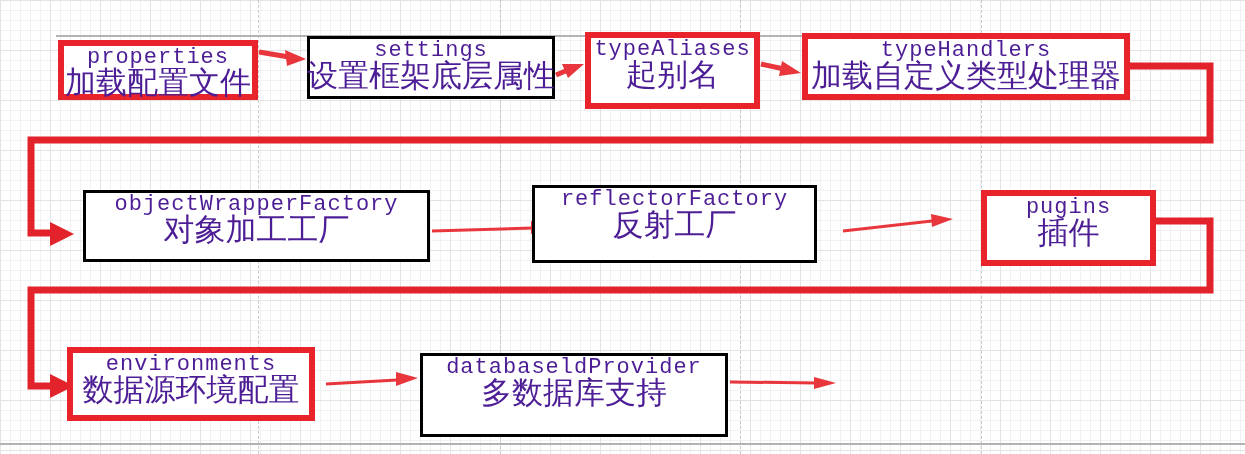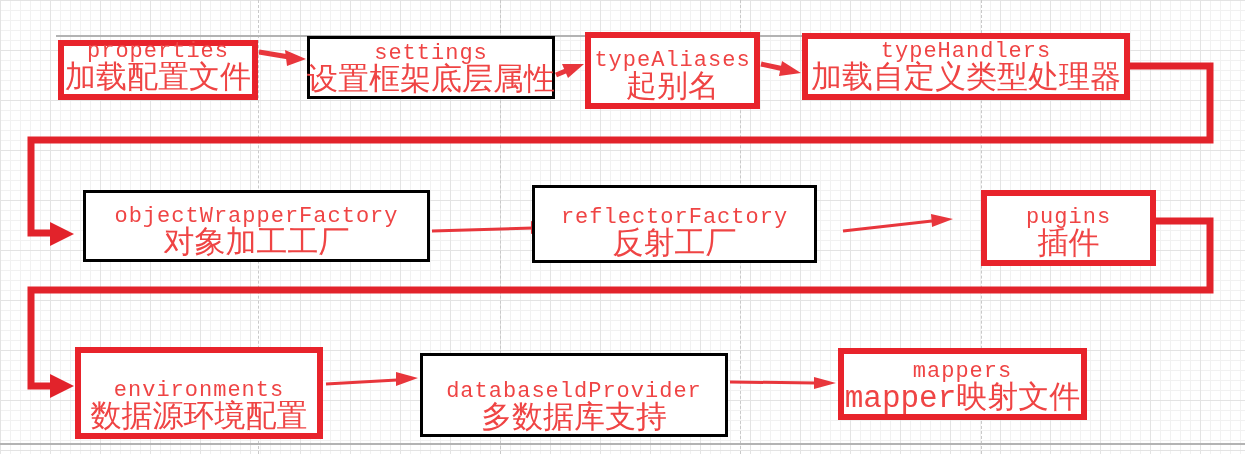--- a/index.html
+++ b/index.html
@@ -23,22 +23,22 @@
   .page-edge{
     position:absolute;height:2px;background:#b3b3b3;
   }
   .arrow-layer{
     position:absolute;left:0;top:0;width:1245px;height:454px;
     pointer-events:none;z-index:2;
   }
   .node{
     position:absolute;z-index:3;
     box-sizing:border-box;background:#ffffff;
-    display:flex;flex-direction:column;align-items:center;justify-content:flex-end;
-    text-align:center;color:#ef4444;
+    display:flex;flex-direction:column;align-items:center;justify-content:flex-start;
+    text-align:center;color:#4c1d95;
   }
   .node.red{border:6px solid #e8232b;}
   .node.black{border:3px solid #000000;}
   .node .title{font-size:22px;line-height:24px;white-space:nowrap;letter-spacing:1px;}
   .node .subtitle{font-size:31px;line-height:30px;white-space:nowrap;}
 </style>
 </head>
 <body>
 
 <div class="canvas">
@@ -115,26 +115,22 @@
   </div>
   <div class="node black" style="left:532px;top:185px;width:285px;height:78px">
     <div class="title">reflectorFactory</div>
     <div class="subtitle">反射工厂</div>
   </div>
   <div class="node red" style="left:981px;top:190px;width:175px;height:76px">
     <div class="title">pugins</div>
     <div class="subtitle">插件</div>
   </div>
 
-  <div class="node red" style="left:75px;top:347px;width:248px;height:92px">
+  <div class="node red" style="left:67px;top:347px;width:248px;height:74px">
     <div class="title">environments</div>
     <div class="subtitle">数据源环境配置</div>
   </div>
   <div class="node black" style="left:420px;top:353px;width:308px;height:84px">
     <div class="title">databaseldProvider</div>
     <div class="subtitle">多数据库支持</div>
   </div>
-  <div class="node red" style="left:838px;top:348px;width:249px;height:72px">
-    <div class="title">mappers</div>
-    <div class="subtitle">mapper映射文件</div>
-  </div>
 
 </div>
 
 </body></html>

